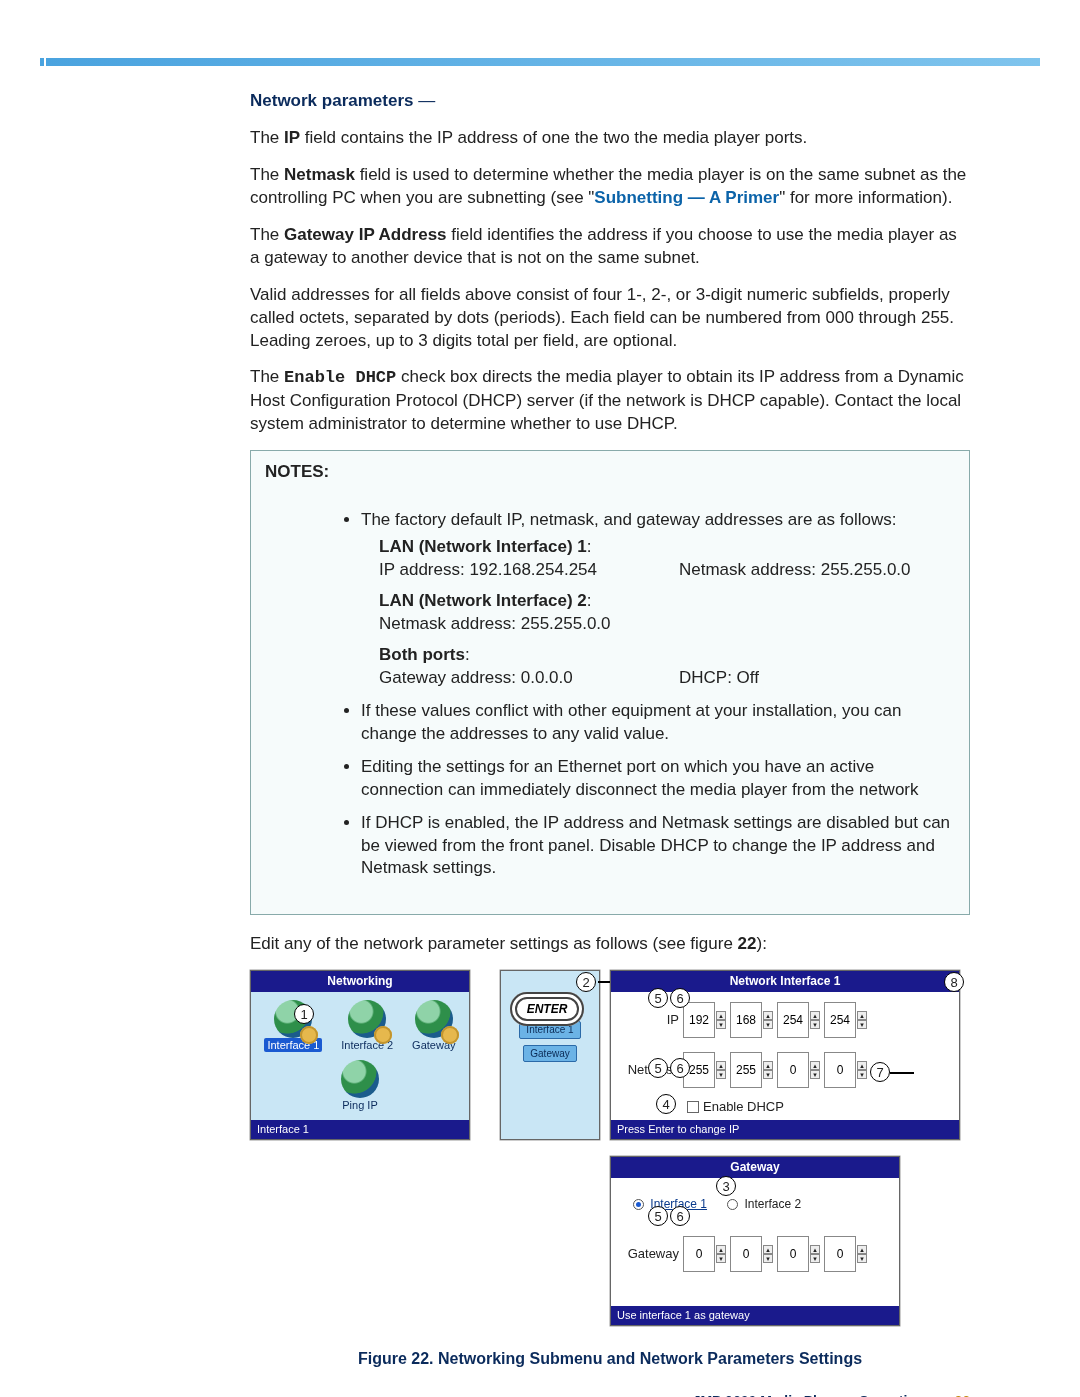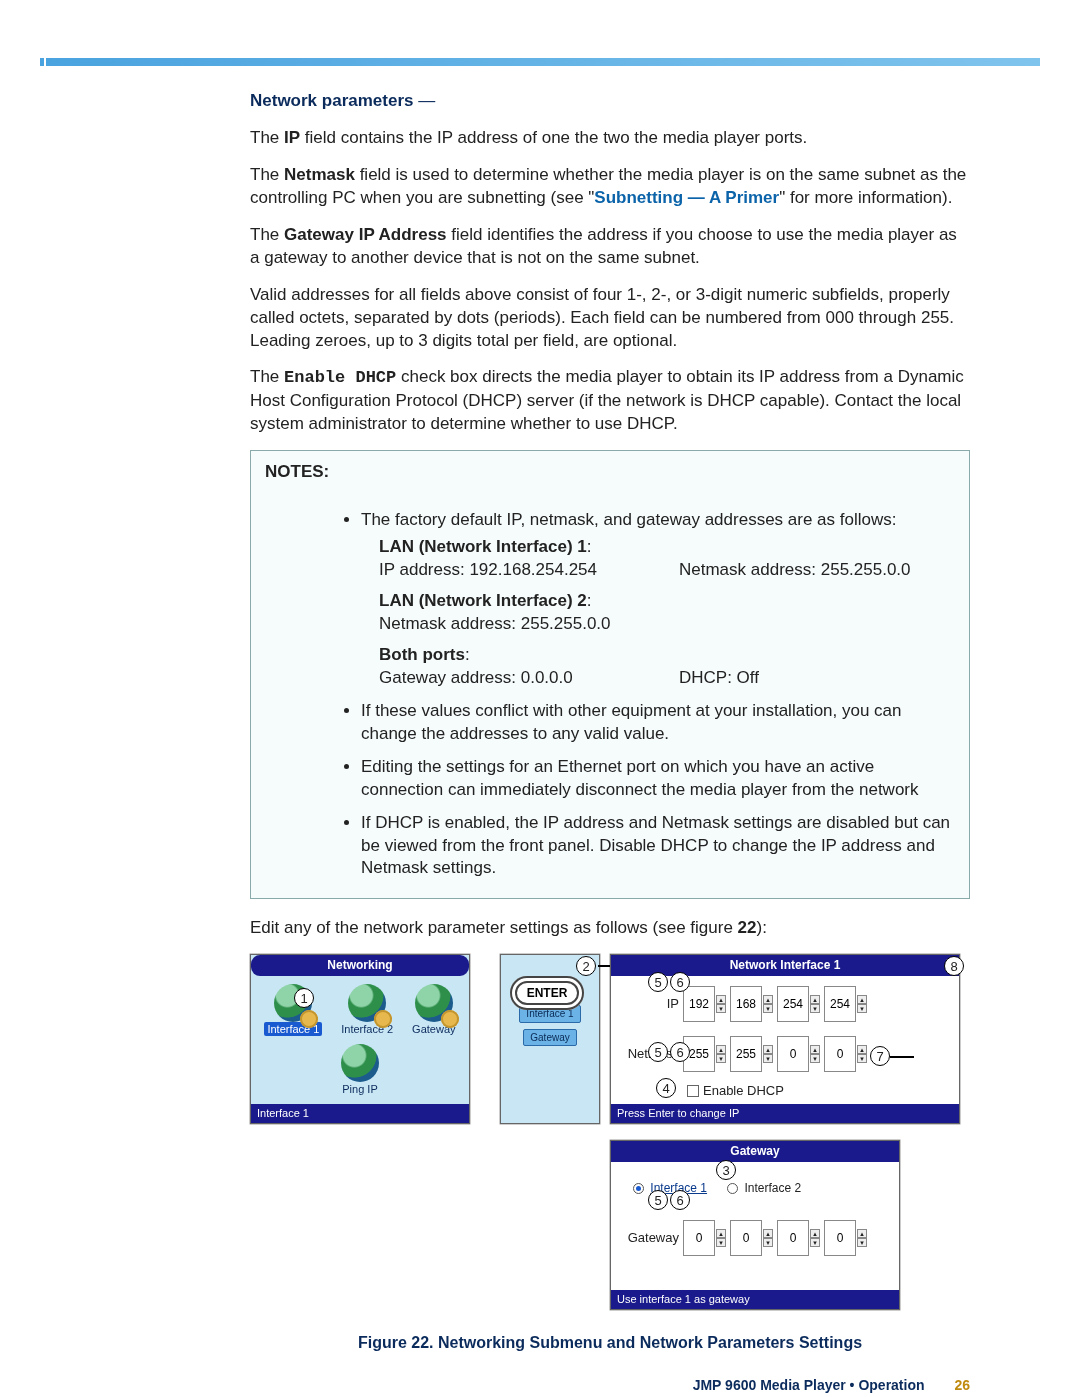--- a/index.html
+++ b/index.html
@@ -10,40 +10,40 @@
       #4aa3df 0, #4aa3df 4px, #fff 4px, #fff 6px,
       #4aa3df 6px, #7fc4ed 100%); }
   .content { margin-top: 50px; font-size: 17px; color:#222; line-height:1.35; }
   .content p { margin-bottom: 14px; }
   .h-param { font-weight:bold; color:#0b2b5c; font-size:17px; }
   .dash { color:#0b2b5c; }
   .link { color:#0b63a9; font-weight:bold; }
   .bold { font-weight:bold; }
   .mono { font-family: "Courier New", monospace; font-weight:bold; }
 
-  .notes-box { border:1px solid #8aa; background:#f6fbfb; margin:10px 0 18px 0; padding:10px 14px 8px 14px; }
+  .notes-box { border:1px solid #8aa; background:#f6fbfb; margin:10px 0 18px 0; padding:10px 14px 24px 14px; }
   .notes-row { display:flex; align-items:flex-start; }
   .notes-label { font-weight:bold; font-size:17px; width:78px; flex:0 0 78px; }
   .notes-body { flex:1;margin-top:48px; }
   .notes-body ul { list-style: disc; margin-left: 18px; }
   .notes-body li { margin-bottom:10px; font-size:17px; }
   .lan-block { margin:4px 0 8px 18px; }
   .lan-title { font-weight:bold; }
   .lan-line { display:flex; }
   .lan-line span:first-child { width:300px; }
   .edit-line { margin-bottom:10px; }
 
   
   .figure { position:relative; height:370px; margin-bottom:8px; }
   .panel { position:absolute; border:1px solid #666; background:#fff; box-shadow:0 0 0 0.5px #999; }
   .panel-title { background:#1a1a8c; color:#fff; font-size:12px; font-weight:bold; padding:2px 6px; }
   .panel-bot { background:#1a1a8c; color:#fff; font-size:11px; padding:2px 6px; }
   
   .p-left { left:0; top:0; width:220px; height:170px; background:#c9e6f5; }
-  .p-left .panel-title { text-align:center;border-radius:9px; }
+  .p-left .panel-title { text-align:center; }
   .icon-row { display:flex; justify-content:space-around; padding:8px 4px 2px 4px; }
   .globe { width:38px; height:38px; border-radius:50%;
     background: radial-gradient(circle at 35% 30%, #8fd3a8 0 30%, #2e8f4a 35% 60%, #1b5c8c 62% 100%);
     position:relative; }
   .gear { width:18px; height:18px; position:absolute; right:-6px; bottom:-6px;
     background:#e6b84d; border-radius:50%; box-shadow:0 0 0 2px #c2952e inset; }
   .icon-wrap { display:flex; flex-direction:column; align-items:center; font-size:11px; color:#0b2b5c; }
   .sel { color:#fff; background:#1a5ad1; padding:0 3px; border-radius:2px; }
   .ping { display:flex; justify-content:center; padding-top:6px; }
   
@@ -179,21 +179,21 @@
         </div>
         <div class="panel-bot" style="position:absolute;bottom:0;left:0;right:0">Interface 1</div>
       </div>
 
       <div class="panel p-mid">
         <div class="badge-col">
           <div class="badge">Interface 1</div>
           <div class="badge">Gateway</div>
         </div>
       </div>
-      <div class="enter-btn" style="left:260px; top:22px;">ENTER</div>
+      <div class="enter-btn" style="left:260px; top:22px;font-style:italic;">ENTER</div>
 
       <div class="panel p-rt">
         <div class="panel-title" style="text-align:center">Network Interface 1</div>
         <div class="row-ip">
           <span style="width:56px;text-align:right">IP</span>
           <span class="spin">
               <input value="192" style="">
               <span class="spin-btns">
                 <div>▴</div>
                 <div>▾</div>

